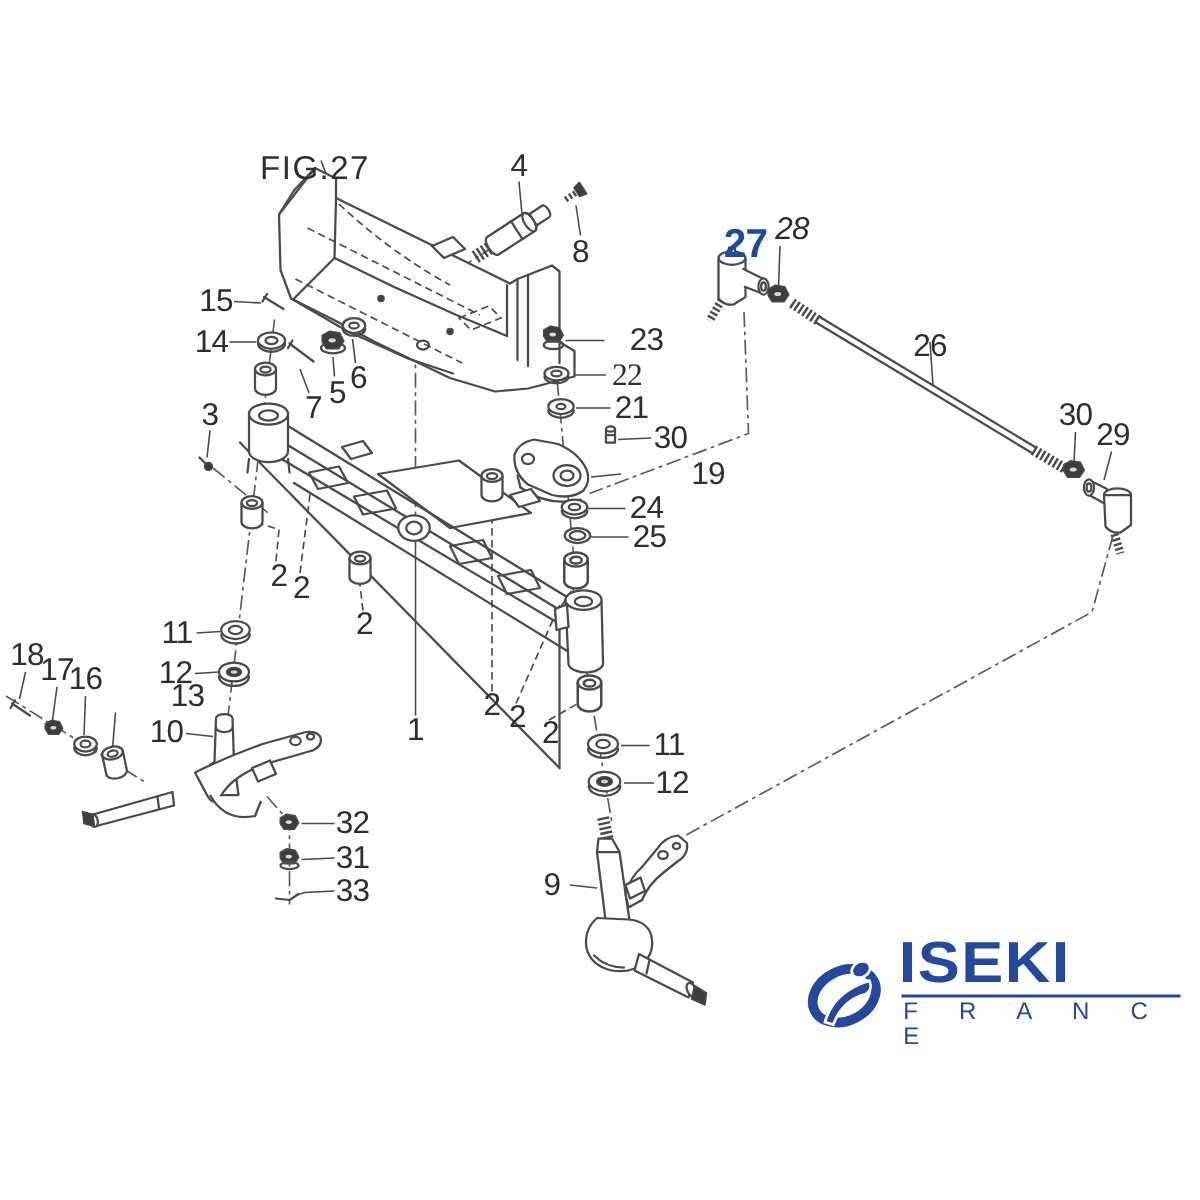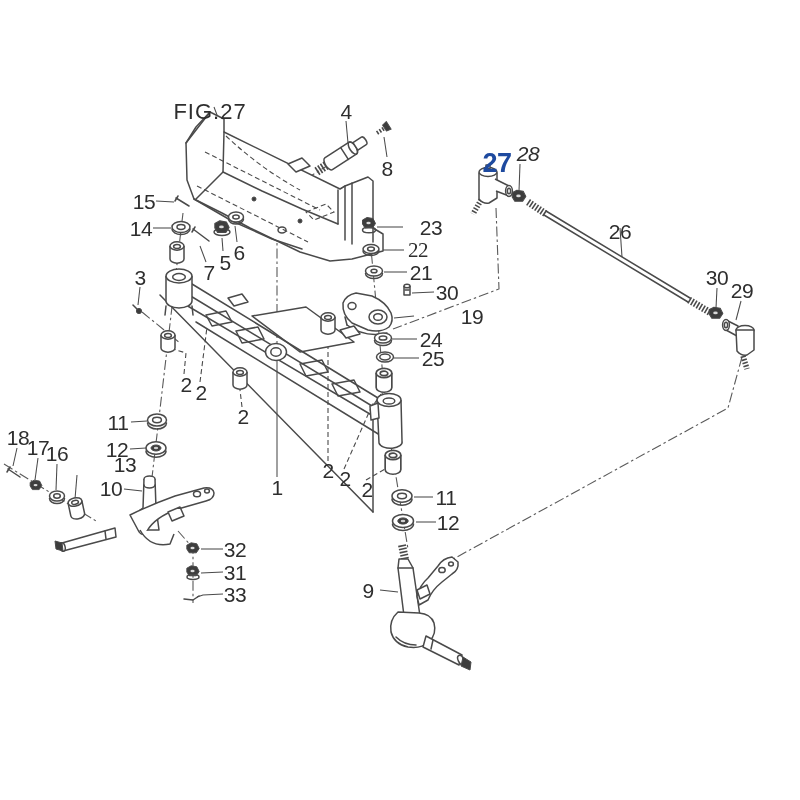--- a/index.html
+++ b/index.html
@@ -407,14 +407,26 @@
       <span class="part-label" style="left: 57px; top: 453px;">16</span>
       <span class="part-label" style="left: 77px; top: 464px; margin-left: 48px;">13</span>
       <span class="part-label" style="left: 235px; top: 549px;">32</span>
       <span class="part-label" style="left: 235px; top: 572px;">31</span>
       <span class="part-label" style="left: 235px; top: 594px;">33</span>
       <span class="part-label" style="left: 446px; top: 497px;">11</span>
       <span class="part-label" style="left: 448px; top: 522px;">12</span>
       <span class="part-label" style="left: 368px; top: 590px;">9</span>
     </div>
 
+  <div class="logo">
+    <svg width="62" height="58" viewBox="0 0 62 58">
+      <ellipse cx="27" cy="31" rx="24" ry="18" fill="none" stroke="var(--logo)" stroke-width="7" transform="rotate(-27 27 31)"></ellipse>
+      <ellipse cx="39" cy="12" rx="7" ry="5.5" fill="var(--logo)" stroke="#ffffff" stroke-width="2" transform="rotate(-30 39 12)"></ellipse>
+      <path d="M13,50 C17,35 29,25 45,20 C47,24 46,28 42,30 C31,33 23,41 19,52 Z" fill="var(--logo)" stroke="#ffffff" stroke-width="2"></path>
+    </svg>
+    <div class="txt">
+      <div class="brand">ISEKI</div>
+      <div class="rule"></div>
+      <div class="region">F R A N C E</div>
+    </div>
+  </div>
 
 </div>
 
 </body></html>

